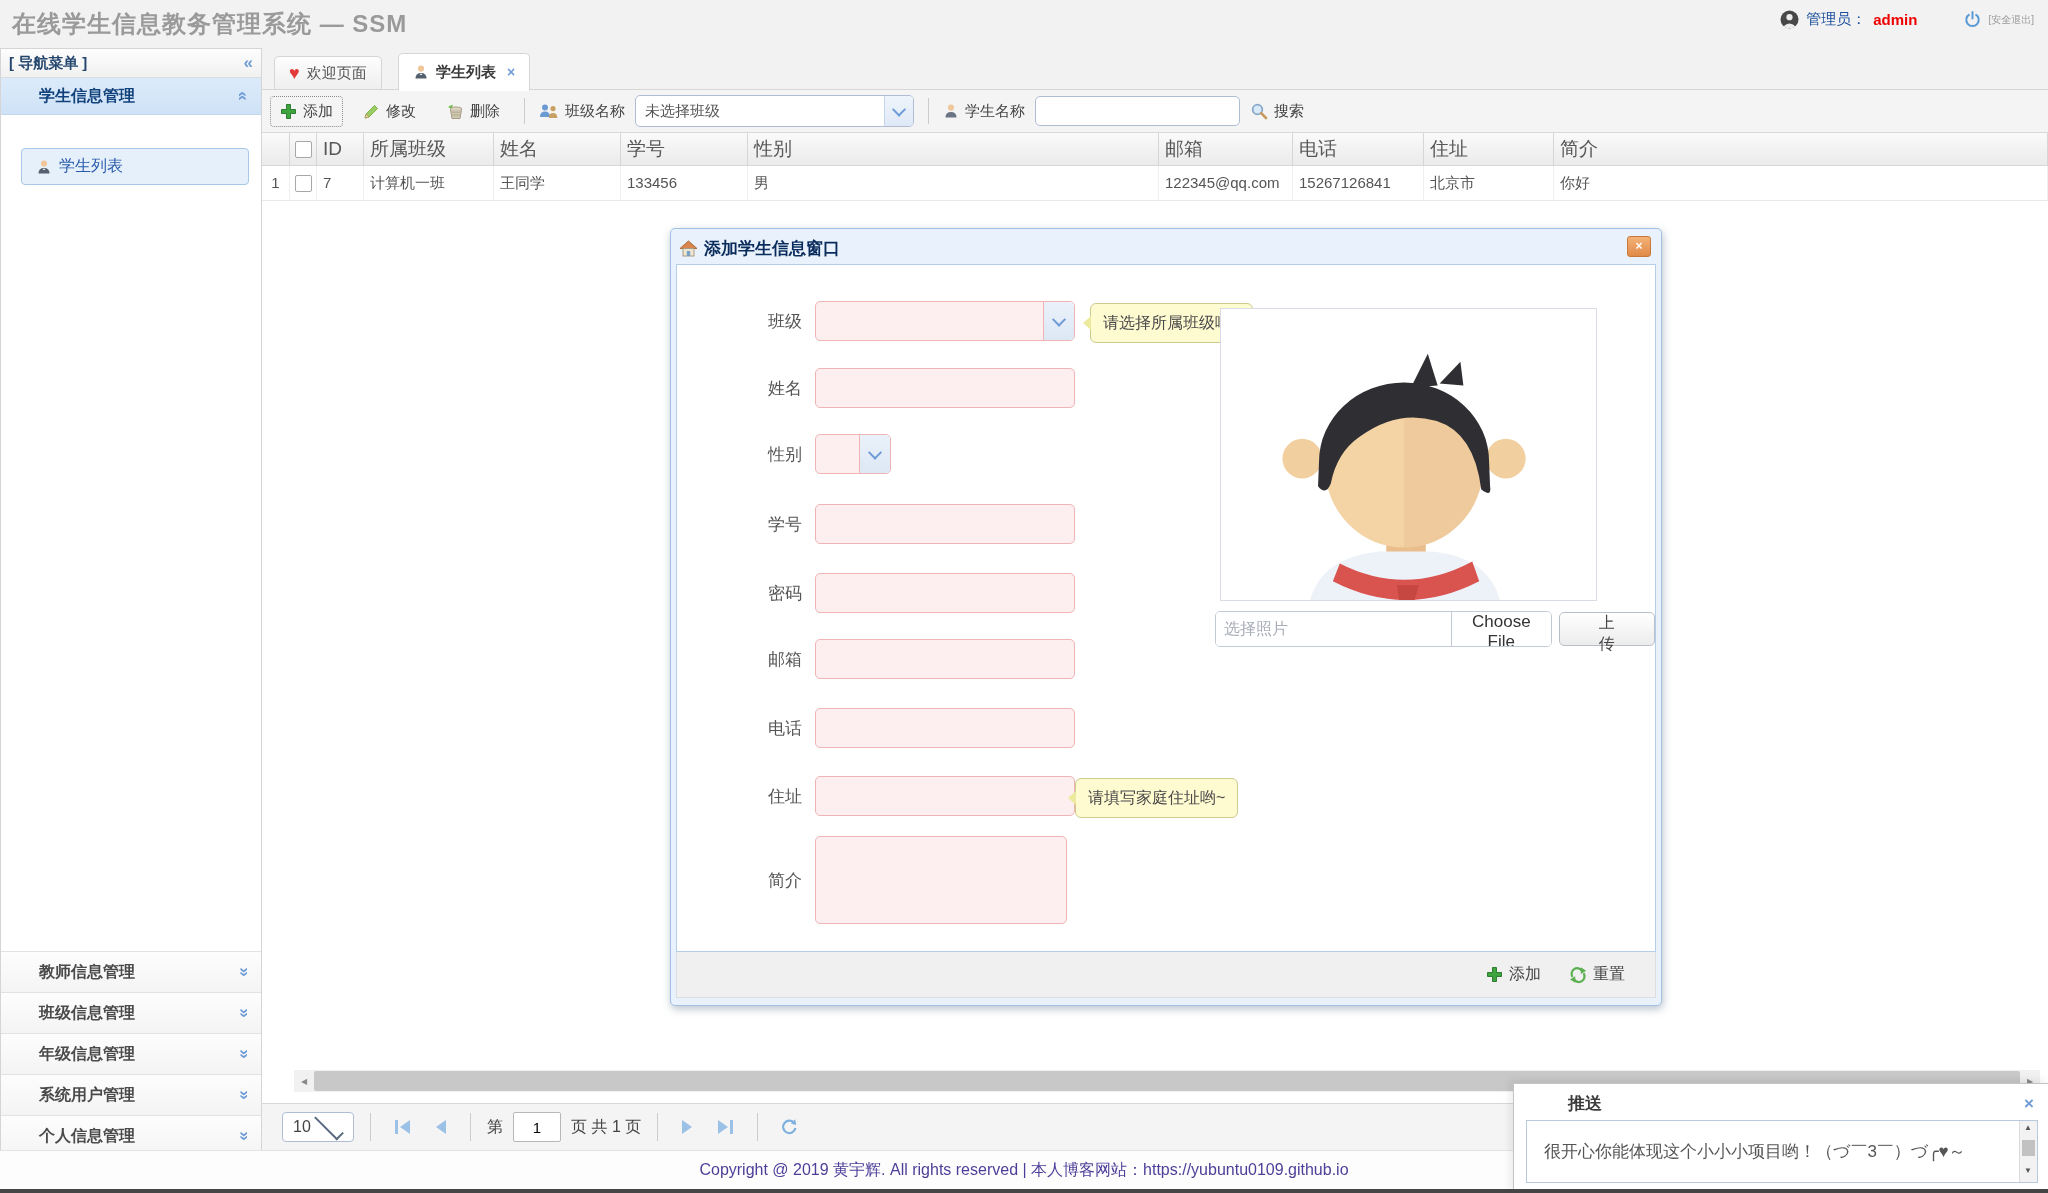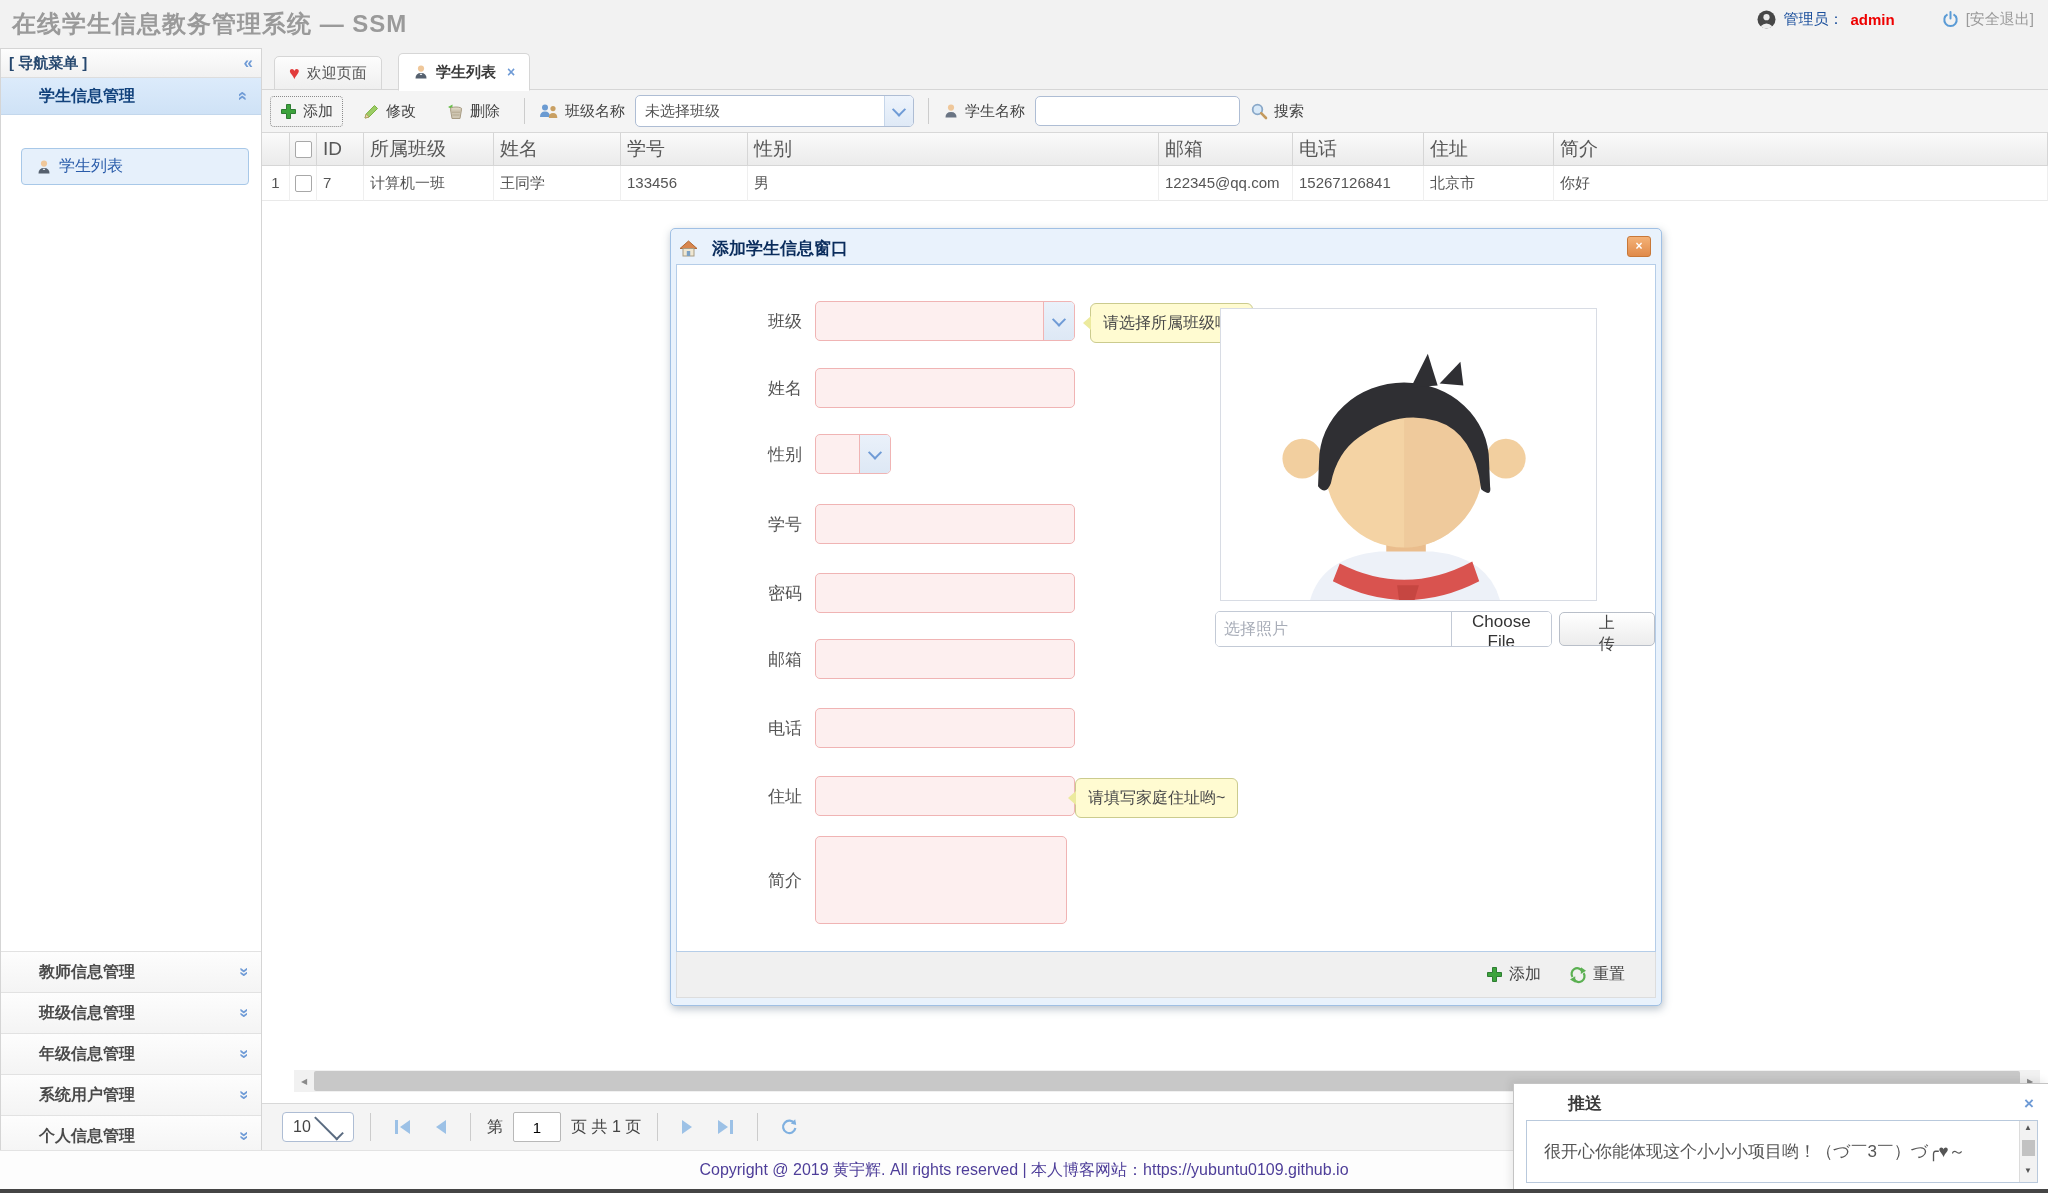--- a/index.html
+++ b/index.html
@@ -4,21 +4,21 @@
 <style>
   html,body{margin:0;padding:0;background:#dcdcdc;}
   .app{position:relative;width:2048px;height:1193px;background:#ffffff;overflow:hidden;
        font-family:"Liberation Sans","DejaVu Sans",sans-serif;font-size:15px;color:#444;}
   
   .hdr{position:absolute;left:0;top:0;width:2048px;height:48px;background:#f2f2f2;}
   .hdr-title{position:absolute;left:12px;top:8px;font-size:24px;font-weight:bold;color:#9a9a9a;letter-spacing:1px;}
   .hdr-right{position:absolute;right:14px;top:10px;display:flex;align-items:center;gap:7px;}
   .role{color:#1b4f9c;font-size:15px;}
   .uname{color:#ee0000;font-weight:bold;font-size:15px;margin-right:40px;}
-  .logout{color:#9a9a9a;font-size:15px;cursor:pointer;}
+  .logout{color:#9a9a9a;font-size:10px;cursor:pointer;}
   
   .sidebar{position:absolute;left:0;top:48px;width:262px;height:1102px;background:#fff;border:1px solid #d5d5d5;box-sizing:border-box;}
   .nav-title{height:28px;line-height:28px;padding:0 8px;background:linear-gradient(#fdfdfd,#f1f1f1);border-bottom:1px solid #ddd;
              font-weight:bold;color:#25476e;font-size:15px;display:flex;justify-content:space-between;align-items:center;}
   .gchev{color:#6f9bd6;font-weight:bold;font-size:17px;display:inline-block;cursor:pointer;}
   .rot-up{transform:rotate(90deg);}
   .rot-down{transform:rotate(-90deg);}
   .acc-open{height:36px;line-height:36px;background:linear-gradient(#dcebfb,#cfe2f6);border-bottom:1px solid #c3d7ec;
             font-weight:bold;color:#12427c;font-size:16px;display:flex;justify-content:space-between;align-items:center;padding:0 14px 0 38px;cursor:pointer;}
   .acc-body{height:836px;background:#fff;position:relative;}
@@ -73,21 +73,21 @@
   .pg-bar{width:3px;height:14px;background:#9cc1e6;}
   .pg-input{width:42px;height:26px;border:1px solid #b8b8b8;border-radius:2px;text-align:center;font-size:15px;font-family:inherit;}
   
   .footer{position:absolute;left:0;top:1150px;width:2048px;height:43px;background:#fdfdfd;border-top:1px solid #e3e3e3;
           text-align:center;box-sizing:border-box;}
   .footer span{display:inline-block;margin-top:9px;color:#4e3e99;font-size:16px;}
   .bstrip{position:absolute;left:0;bottom:0;width:2048px;height:4px;background:#454545;z-index:90;}
   
   .dialog{position:absolute;left:670px;top:228px;width:992px;height:778px;background:#e9f2fc;border:1px solid #a0c0e4;border-radius:5px;
           box-shadow:1px 3px 9px rgba(100,120,140,.45);box-sizing:border-box;padding:3px 5px 5px;z-index:50;}
-  .dlg-hd{height:32px;display:flex;align-items:center;gap:14px;padding-left:3px;font-weight:bold;color:#0a2c5c;font-size:17px;}
+  .dlg-hd{height:32px;display:flex;align-items:center;gap:6px;padding-left:3px;font-weight:bold;color:#0a2c5c;font-size:17px;}
   .dlg-close{position:absolute;right:10px;top:7px;width:22px;height:19px;border:1px solid #c87838;border-radius:3px;
              background:linear-gradient(#f4b277,#e08a4a);color:#fff;font-weight:bold;font-size:12px;line-height:19px;text-align:center;cursor:pointer;}
   .dlg-body{position:relative;height:688px;background:#fff;border:1px solid #b5cde8;box-sizing:border-box;}
   .frow{position:absolute;display:flex;align-items:center;}
   .flabel{width:70px;text-align:right;margin-right:13px;color:#555;font-size:17px;}
   .rinput{width:260px;height:40px;background:#fdefef;border:1px solid #f0b4b4;border-radius:5px;box-sizing:border-box;
           font-size:16px;font-family:inherit;padding:0 8px;color:#444;}
   .rcombo{display:flex;width:260px;height:40px;background:#fdefef;border:1px solid #f0b4b4;border-radius:5px;box-sizing:border-box;overflow:hidden;cursor:pointer;}
   .rcombo .fill{flex:1;}
   .rcombo .arr{width:30px;background:linear-gradient(#eaf1fa,#dde8f5);border-left:1px solid #f0b4b4;display:flex;align-items:center;justify-content:center;}

